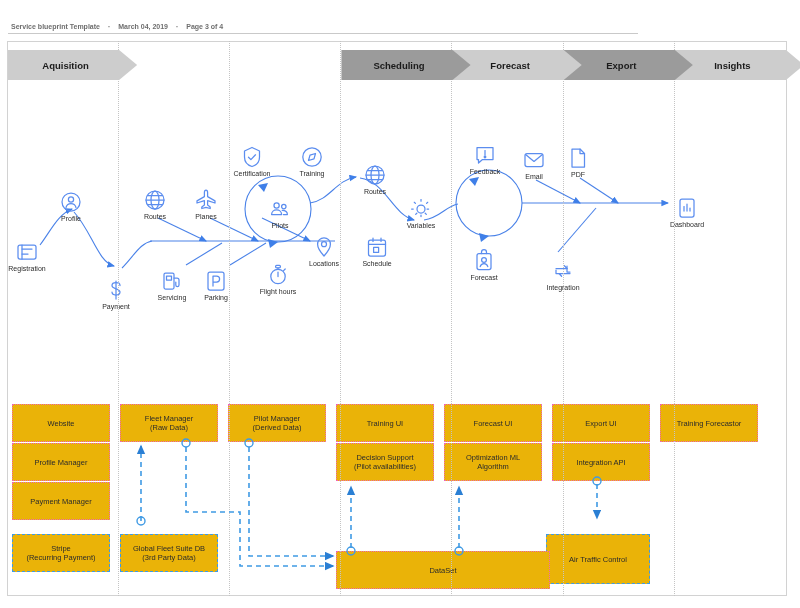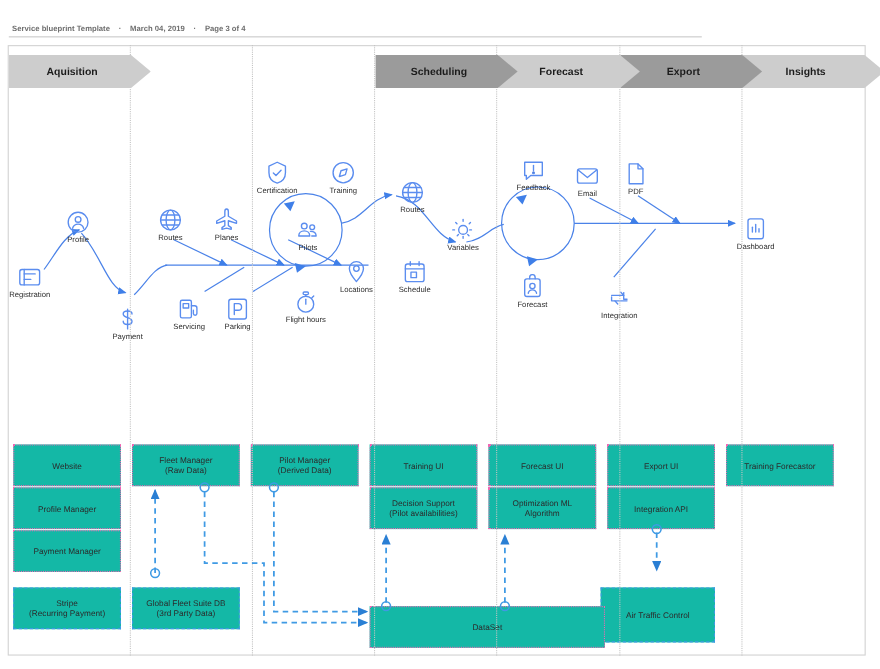--- a/index.html
+++ b/index.html
@@ -27,21 +27,21 @@
 
   
   svg.layer{position:absolute;left:0;top:0;width:800px;height:608px;pointer-events:none;}
 
   .ico{position:absolute;width:46px;margin-left:-23px;text-align:center;}
   .ico .glyph{display:block;margin:0 auto;width:24px;height:24px;}
   .ico .cap{display:block;margin-top:1px;font-size:7px;color:#2b2b2b;line-height:8px;white-space:nowrap;}
 
   
   .bx{position:absolute;box-sizing:border-box;display:flex;align-items:center;justify-content:center;text-align:center;
-      font-size:7.5px;line-height:9px;color:#2b2b2b;background:#14b8a6;}
+      font-size:7.5px;line-height:9px;color:#2b2b2b;background:#eab308;}
   .bx.pink{border:1.6px dotted #ef68b4;}
   .bx.blue{border:1.6px dashed #3f9ae4;margin-top:13px;}
 </style>
 </head>
 <body>
 
 <div id="root">
 
   <div class="doc-sub">
     <span>Service blueprint Template</span>

